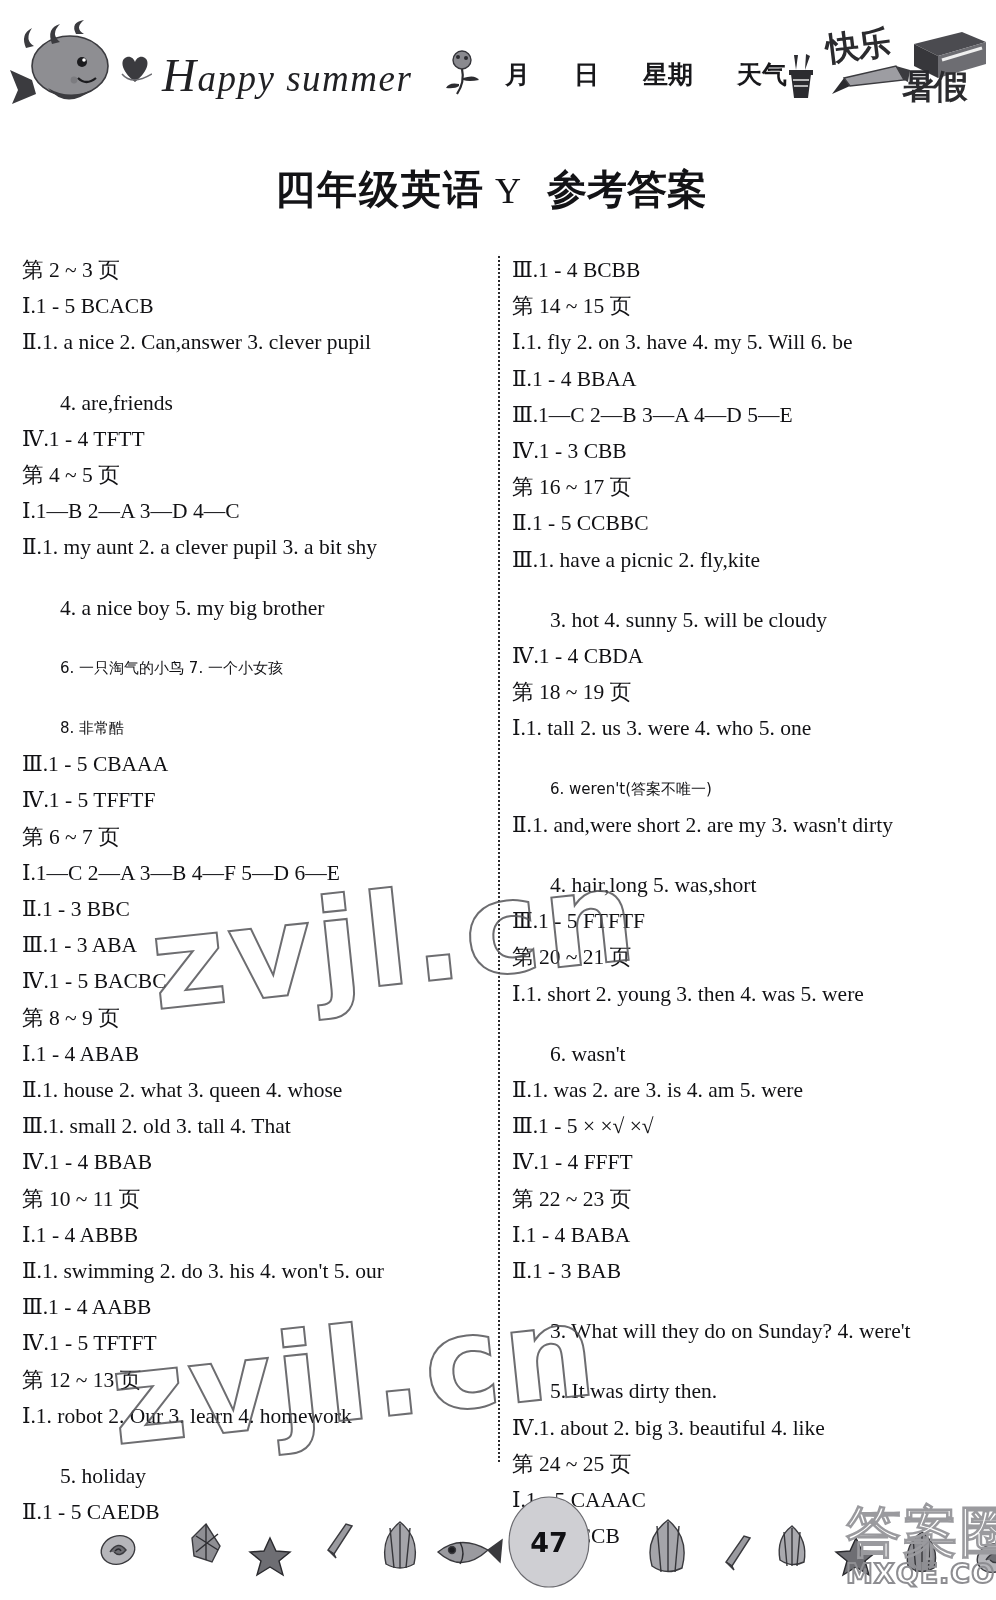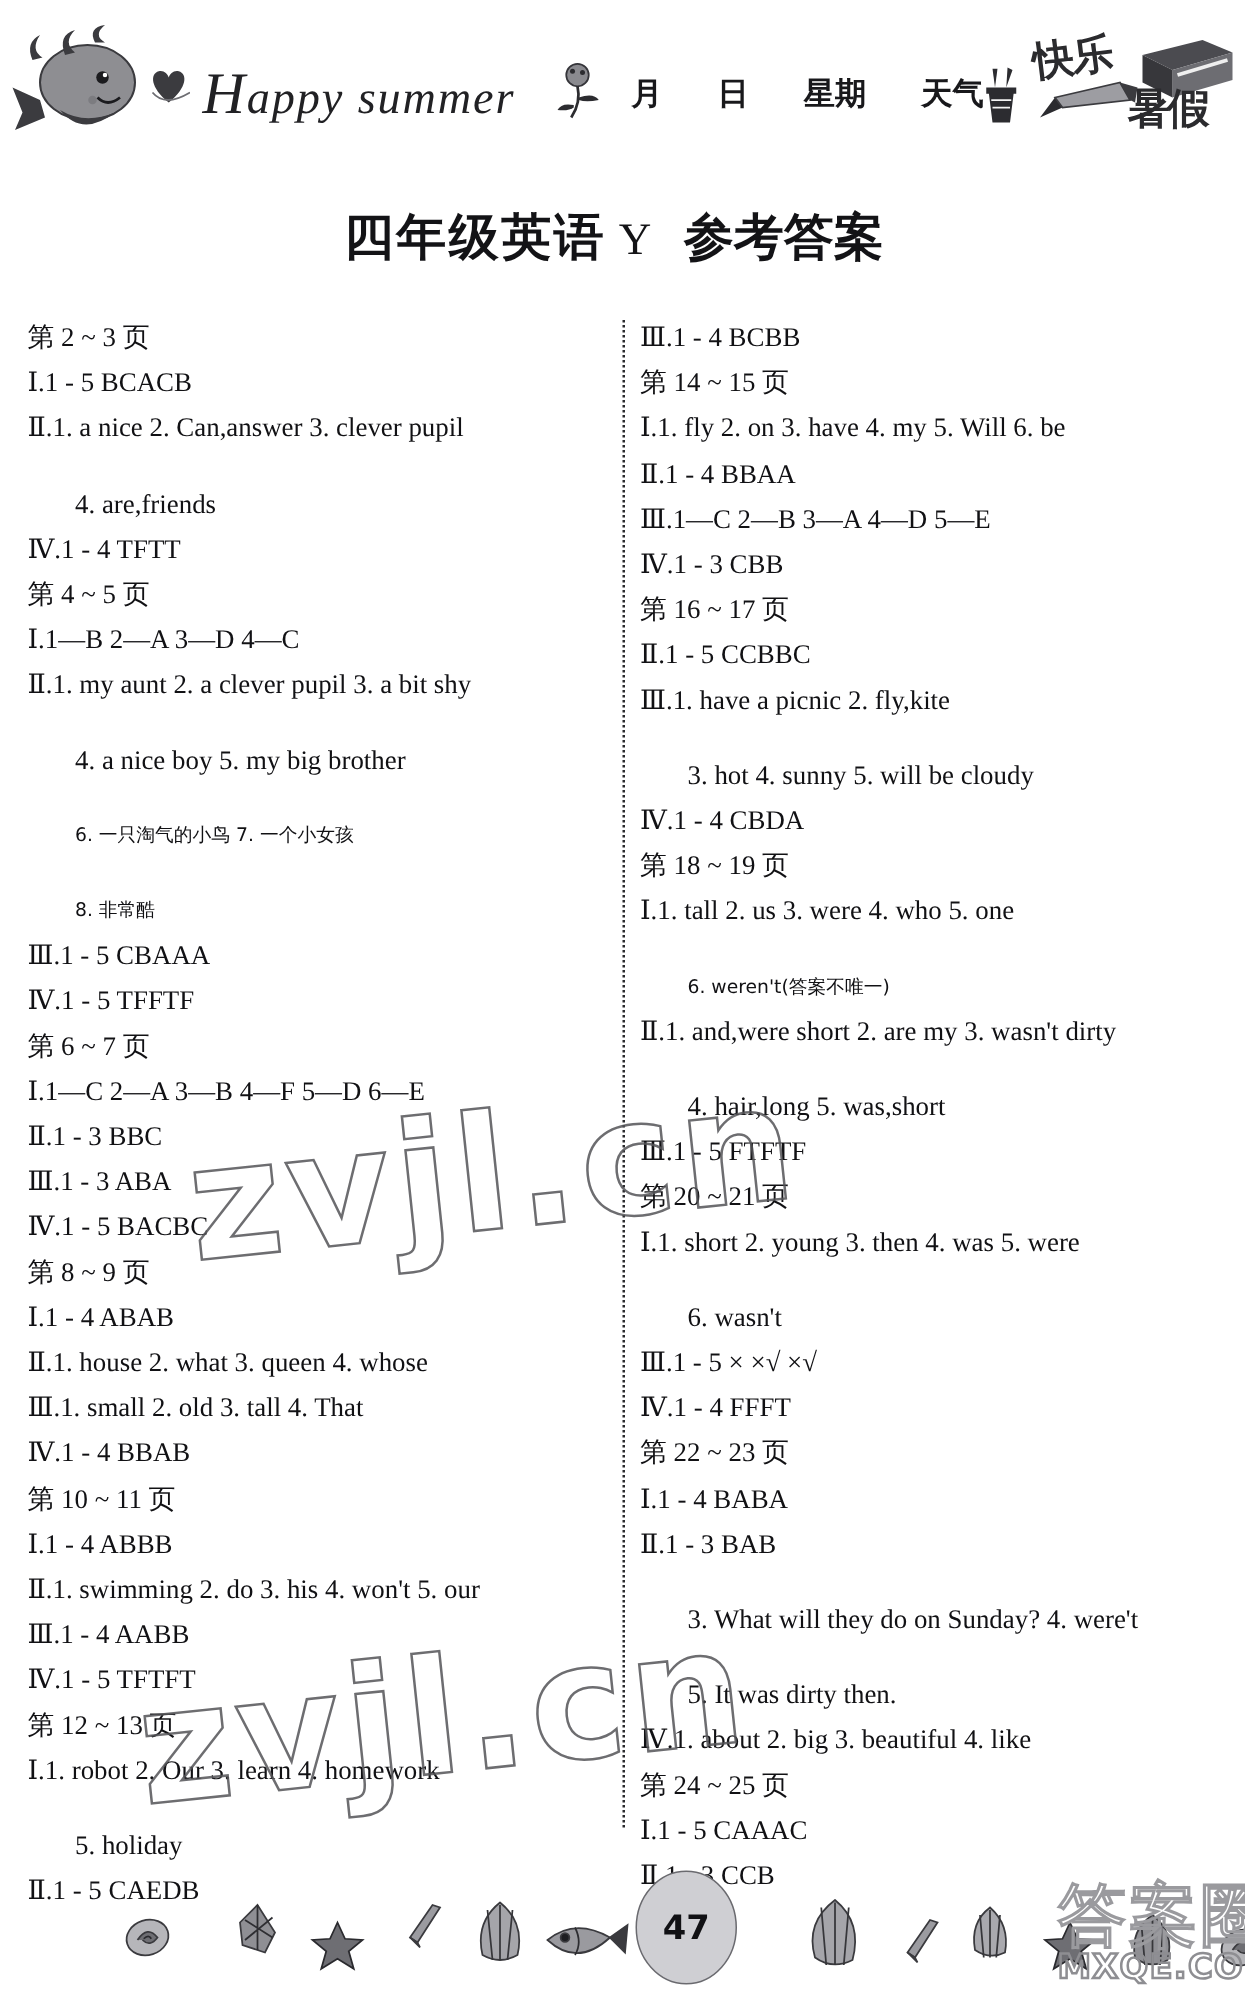--- a/index.html
+++ b/index.html
@@ -419,20 +419,21 @@
       <div class="line">Ⅳ.1 - 4   CBDA</div>
       <div class="line pg">第 18 ~ 19 页</div>
       <div class="line">Ⅰ.1. tall   2. us   3. were   4. who   5. one</div>
       <div class="line indent cn">6. weren't(答案不唯一)</div>
       <div class="line">Ⅱ.1. and,were short   2. are my   3. wasn't dirty</div>
       <div class="line indent">4. hair,long   5. was,short</div>
       <div class="line">Ⅲ.1 - 5   FTFTF</div>
       <div class="line pg">第 20 ~ 21 页</div>
       <div class="line">Ⅰ.1. short   2. young   3. then   4. was   5. were</div>
       <div class="line indent">6. wasn't</div>
+      <div class="line">Ⅱ.1. was   2. are   3. is   4. am   5. were</div>
       <div class="line">Ⅲ.1 - 5   × ×√ ×√</div>
       <div class="line">Ⅳ.1 - 4   FFFT</div>
       <div class="line pg">第 22 ~ 23 页</div>
       <div class="line">Ⅰ.1 - 4   BABA</div>
       <div class="line">Ⅱ.1 - 3   BAB</div>
       <div class="line indent">3. What will they do on Sunday?    4. were't</div>
       <div class="line indent">5. It was dirty then.</div>
       <div class="line">Ⅳ.1. about   2. big   3. beautiful   4. like</div>
       <div class="line pg">第 24 ~ 25 页</div>
       <div class="line">Ⅰ.1 - 5   CAAAC</div>

